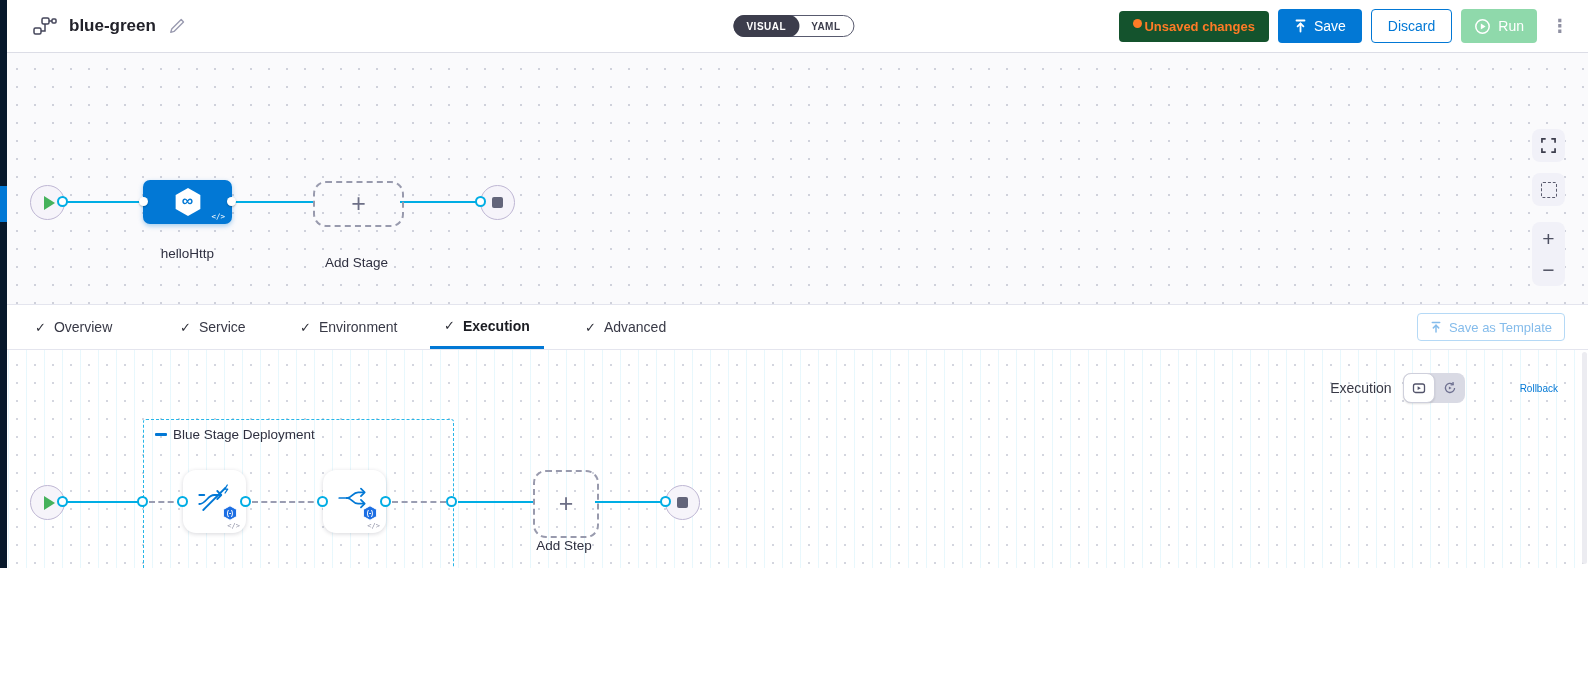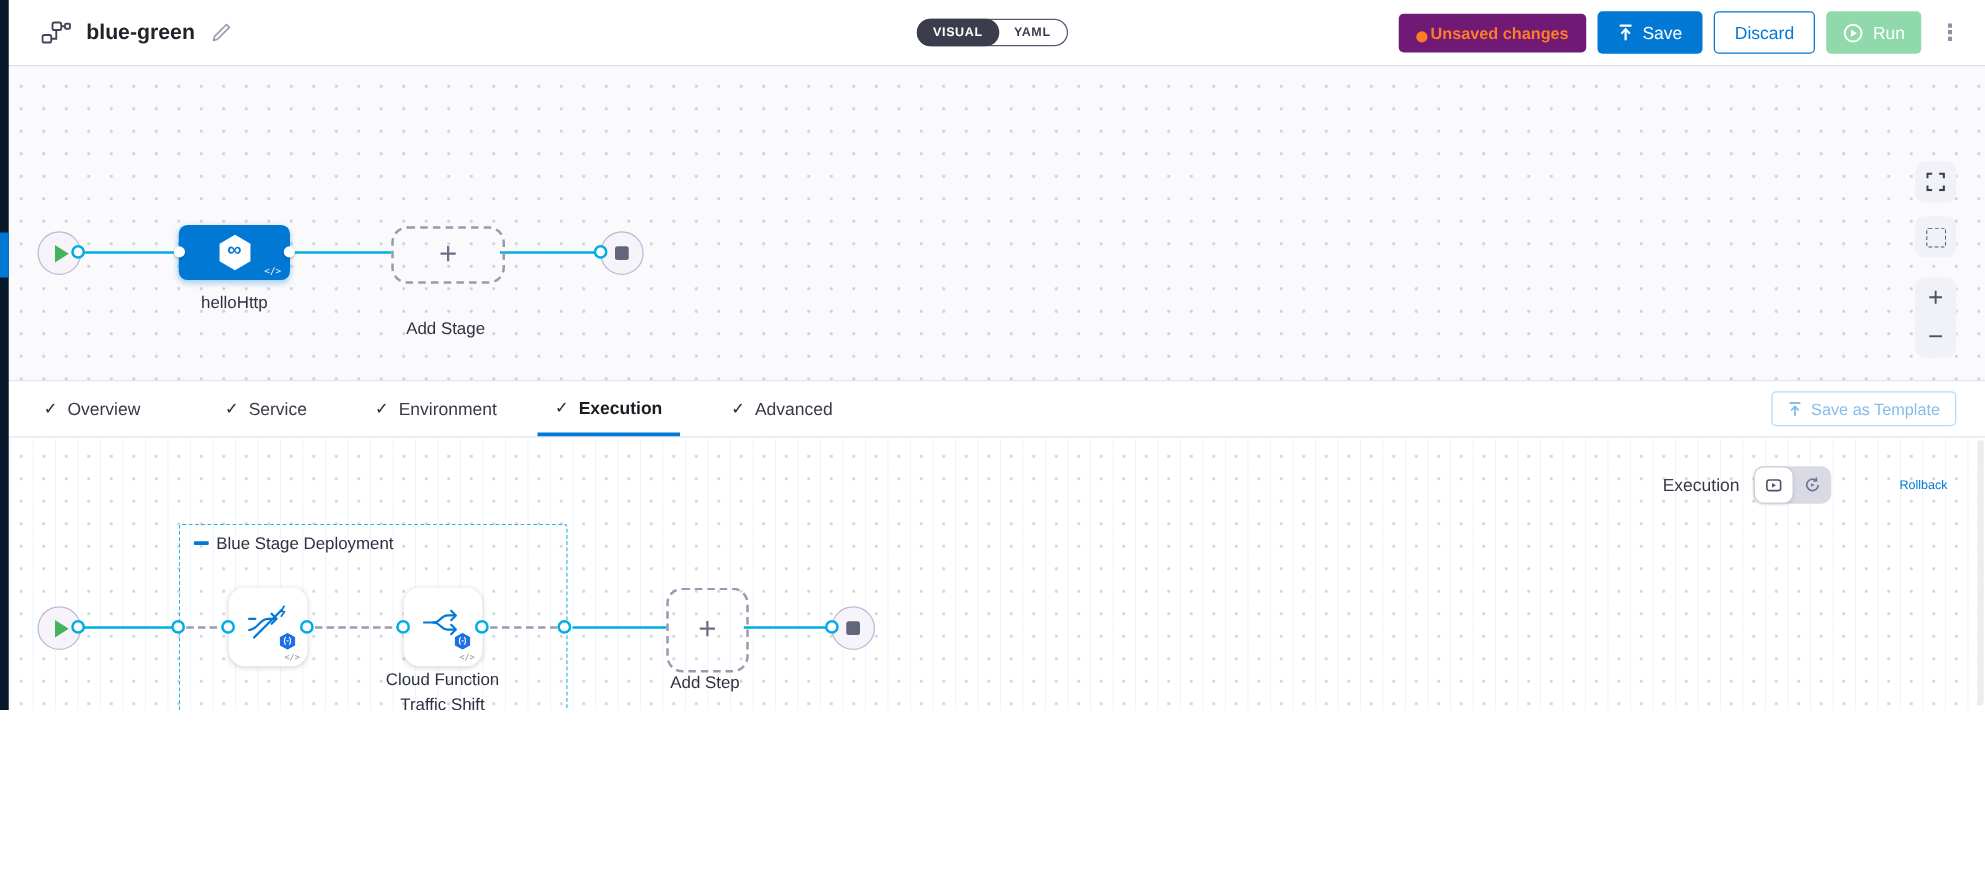--- a/index.html
+++ b/index.html
@@ -15,21 +15,21 @@
           border-bottom:1px solid #dcdde6;display:flex;align-items:center;z-index:40;}
   .h-left{display:flex;align-items:center;gap:10px;margin-left:33px;}
   .h-title{font-size:17px;font-weight:bold;color:#22222a;margin:0 2px;}
   .icon{display:inline-flex;align-items:center;justify-content:center;}
   .mode-toggle{position:absolute;left:50%;top:50%;transform:translate(-50%,-50%);
                display:flex;align-items:center;border:1px solid #585a6e;border-radius:11px;background:#fff;height:20px;}
   .mode{border:none;background:transparent;font-family:inherit;font-size:10px;font-weight:bold;
         letter-spacing:.5px;padding:0 13px;height:20px;border-radius:11px;color:#3c3d4c;cursor:pointer;}
   .mode.active{background:#3c3d4c;color:#fff;margin:-1px;height:22px;}
   .h-right{position:absolute;right:14px;top:0;height:52px;display:flex;align-items:center;gap:9px;}
-  .unsaved{display:flex;align-items:flex-end;gap:2px;background:#701a75;border-radius:4px;
+  .unsaved{display:flex;align-items:flex-start;gap:2px;background:#14532d;border-radius:4px;
            padding:8px 14px;font-size:13px;font-weight:bold;color:#ff7b26;cursor:pointer;}
   .unsaved .dot{width:9px;height:9px;border-radius:50%;background:#ff7b26;}
   .btn{display:flex;align-items:center;gap:7px;border-radius:4px;font-family:inherit;
        font-size:14px;font-weight:normal;padding:0 16px;height:34px;cursor:pointer;border:none;}
   .btn.save{background:#0278d5;color:#fff;}
   .btn.discard{background:#fff;color:#0278d5;border:1px solid #0278d5;}
   .btn.run{background:#8fd9ab;color:#fff;padding:0 13px;}
   .kebab{font-size:18px;color:#8f90a2;font-weight:bold;padding:0 5px;cursor:pointer;line-height:1;}
 
   
@@ -183,21 +183,21 @@
       <span class="hexwrap">
         <svg width="30" height="32" viewBox="0 0 34 36">
           <polygon points="17,2 31,10 31,26 17,34 3,26 3,10" fill="#fff"></polygon>
         </svg>
         <span class="inf">∞</span>
       </span>
       <span class="node-code">&lt;/&gt;</span>
     </div>
     <div class="port-white" style="left:139px;top:145px;"></div>
     <div class="port-white" style="left:227px;top:145px;"></div>
-    <div class="g-label" style="left:143px;top:180px;width:89px;">helloHttp</div>
+    <div class="g-label" style="left:143px;top:192px;width:89px;">helloHttp</div>
 
     <div class="edge" style="left:232px;top:149px;width:81px;"></div>
 
     <div class="add-box" style="left:313px;top:129px;width:87px;height:42px;">
       <span class="plus">+</span>
     </div>
     <div class="g-label" style="left:305px;top:177px;width:103px;margin-top:24px;">Add Stage</div>
 
     <div class="edge" style="left:400px;top:149px;width:76px;"></div>
     <div class="port" style="left:475px;top:144px;"></div>
@@ -327,21 +327,20 @@
       <span class="badge">
         <svg width="16" height="16" viewBox="0 0 16 16">
           <polygon points="8,0.8 14.6,4.4 14.6,11.6 8,15.2 1.4,11.6 1.4,4.4" fill="#1d6fe3" stroke="#fff" stroke-width="1"></polygon>
         </svg>
         <span class="bt">(-)</span>
       </span>
       <span class="step-code">&lt;/&gt;</span>
     </div>
     <div class="port" style="left:317px;top:148px;"></div>
     <div class="port" style="left:380px;top:148px;"></div>
-    <div class="g-label" style="left:297px;top:186px;width:114px;">Cloud Function Traffic Shift</div>
 
     <div class="edge-dashed" style="left:392px;top:153px;width:54px;"></div>
     <div class="port" style="left:446px;top:148px;"></div>
     <div class="edge" style="left:458px;top:153px;width:75px;"></div>
 
     <div class="add-box" style="left:533px;top:122px;width:62px;height:64px;">
       <span class="plus">+</span>
     </div>
     <div class="g-label" style="left:524px;top:188px;width:80px;">Add Step</div>
 

